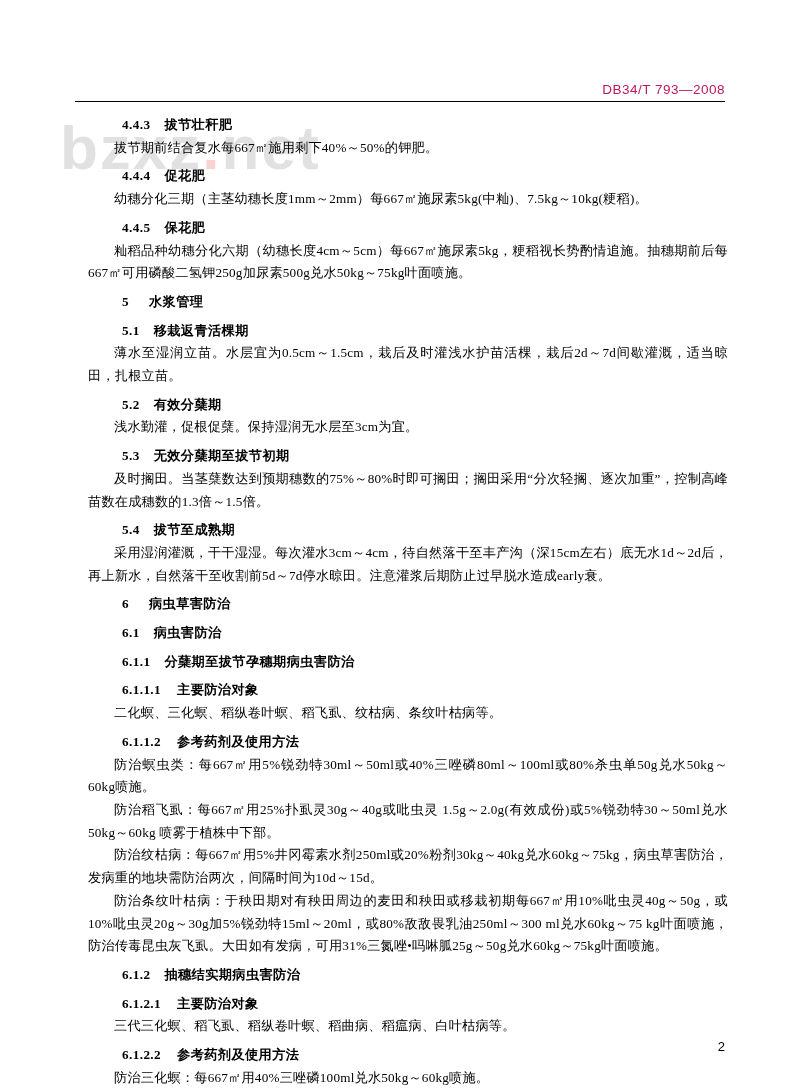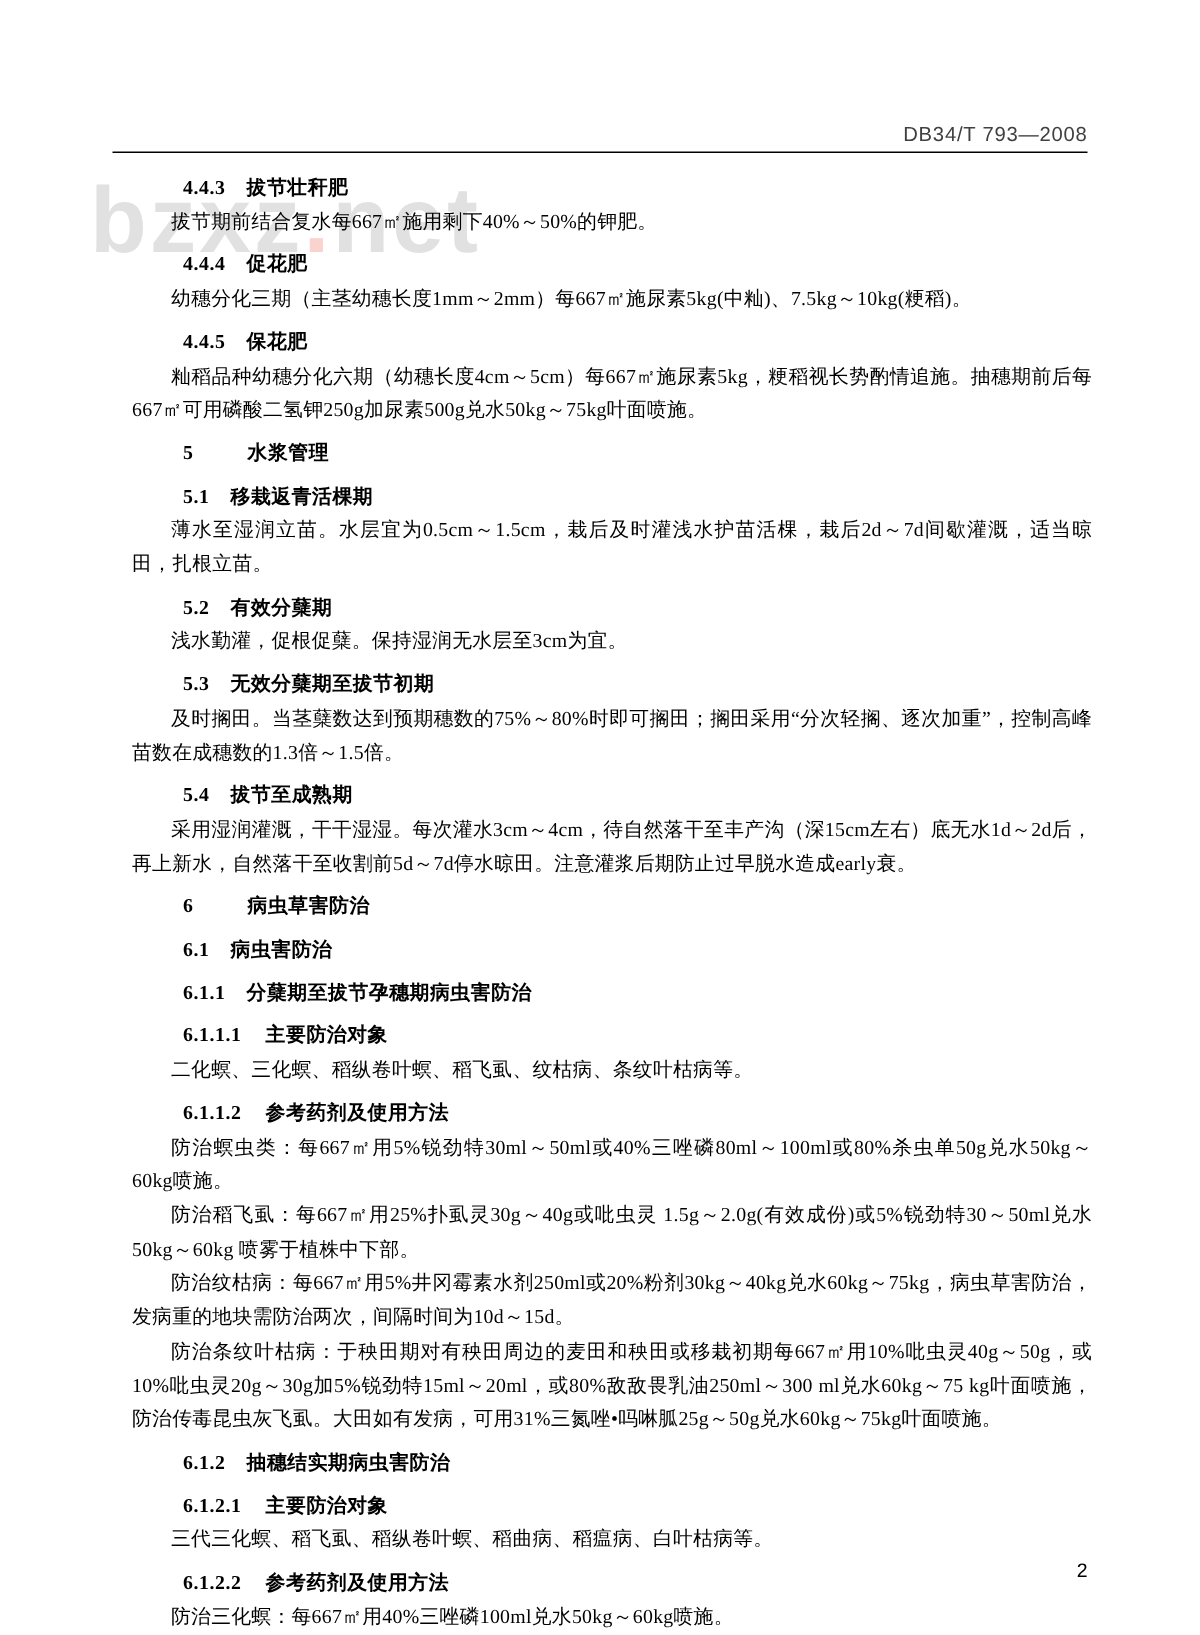--- a/index.html
+++ b/index.html
@@ -34,21 +34,21 @@
     white-space: nowrap;
   }
   .wm-accent { color: #e84a3a; opacity: 0.45; }
   .header {
     position: absolute;
     top: 82px;
     right: 75px;
     font-family: "Liberation Sans", sans-serif;
     font-size: 13.5px;
     letter-spacing: 0.5px;
-    color: #404040;
+    color: #be185d;
   }
   .rule {
     position: absolute;
     left: 75px;
     right: 75px;
     top: 101px;
     border-top: 1px solid #000;
   }
   .content {
     position: absolute;
@@ -61,21 +61,21 @@
   .sec {
     font-weight: bold;
     font-size: 13.2px;
     margin-top: 6px;
     white-space: nowrap;
     letter-spacing: 0.4px;
   }
   .sec .num { display: inline-block; min-width: 0; margin-left: 34px; }
   .sec .ttl { margin-left: 14px; }
   .sec.lvl4 .ttl { margin-left: 16px; margin-top: 32px; }
-  .sec.lvl1 .ttl { margin-left: 36px; }
+  .sec.lvl1 .ttl { margin-left: 20px; }
   .para {
     text-indent: 26px;
     text-align: justify;
     margin: 0;
     letter-spacing: 0.2px;
   }
   .footer-page {
     position: absolute;
     right: 75px;
     bottom: 36px;

